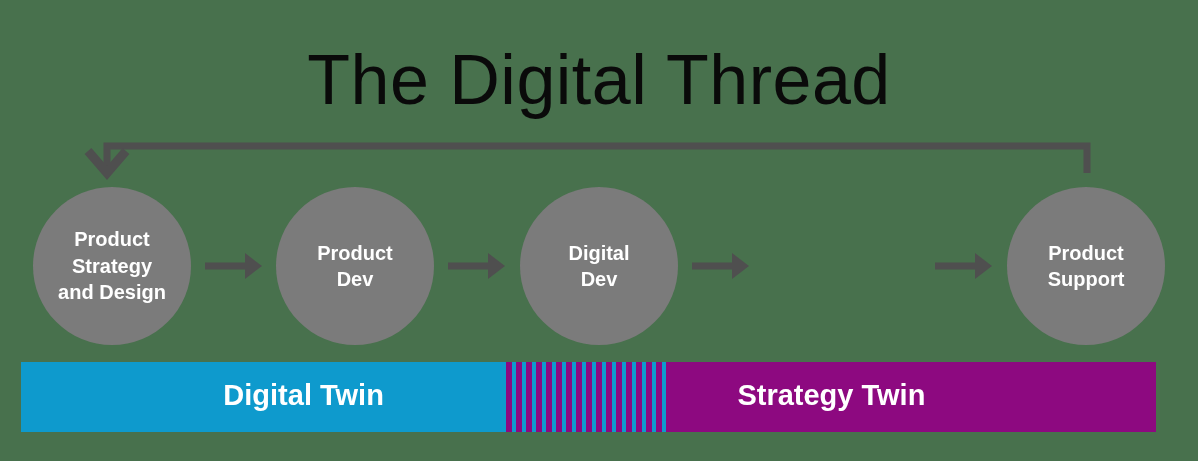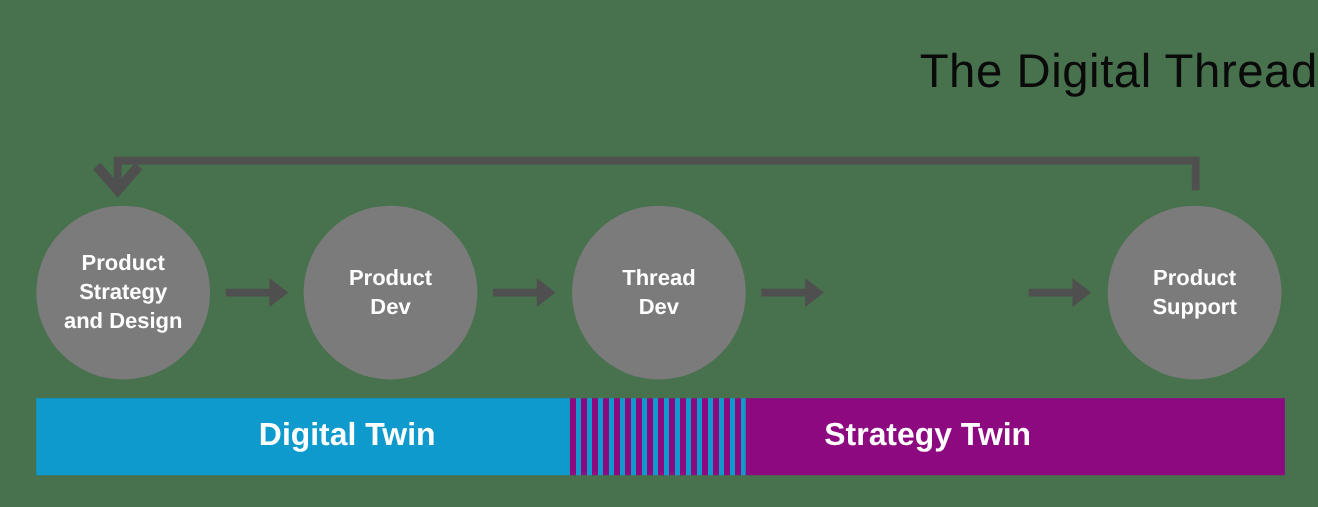--- a/index.html
+++ b/index.html
@@ -17,22 +17,22 @@
     position:relative;
     width:1198px;height:461px;
     background:var(--background);
     overflow:hidden;
     font-family:"Liberation Sans", sans-serif;
   }
   .title{
     position:absolute;
     left:0;right:0;top:42px;
     margin:0;
-    text-align:right;
-    font-size:43px;
+    text-align:center;
+    font-size:70px;
     font-weight:400;
     letter-spacing:0.5px;
     color:var(--title-text);
     line-height:1.1;
   }
   .loop{
     position:absolute;left:0;top:0;width:1198px;height:461px;
     color:var(--arrow);
     pointer-events:none;
   }
@@ -66,21 +66,21 @@
     top:252px;
     width:58px;height:28px;
     color:var(--arrow);
   }
   .a1{left:205px;}
   .a2{left:448px;}
   .a3{left:692px;}
   .a4{left:935px;}
   .twin-bar{
     position:absolute;
-    left:33px;top:362px;
+    left:21px;top:362px;
     width:1135px;height:70px;
     display:flex;
   }
   .seg{height:100%;}
   .seg.blue{width:485px;background:var(--digital-twin);}
   .seg.stripes{
     width:160px;
     background:repeating-linear-gradient(90deg,
       var(--physical-twin) 0px, var(--physical-twin) 6px,
       var(--digital-twin) 6px, var(--digital-twin) 10px);
@@ -121,21 +121,21 @@
   </svg>
   <div class="circle c2">
     <span class="circle-label">Product
 Dev</span>
   </div>
   <svg class="flow-arrow a2" viewBox="0 0 58 28" xmlns="http://www.w3.org/2000/svg" aria-hidden="true">
     <rect x="0" y="10.5" width="43" height="7" fill="currentColor"></rect>
     <polygon points="40,1 57,14 40,27" fill="currentColor"></polygon>
   </svg>
   <div class="circle c3">
-    <span class="circle-label">Thread
+    <span class="circle-label">Digital
 Dev</span>
   </div>
   <svg class="flow-arrow a3" viewBox="0 0 58 28" xmlns="http://www.w3.org/2000/svg" aria-hidden="true">
     <rect x="0" y="10.5" width="43" height="7" fill="currentColor"></rect>
     <polygon points="40,1 57,14 40,27" fill="currentColor"></polygon>
   </svg>
   <svg class="flow-arrow a4" viewBox="0 0 58 28" xmlns="http://www.w3.org/2000/svg" aria-hidden="true">
     <rect x="0" y="10.5" width="43" height="7" fill="currentColor"></rect>
     <polygon points="40,1 57,14 40,27" fill="currentColor"></polygon>
   </svg>

